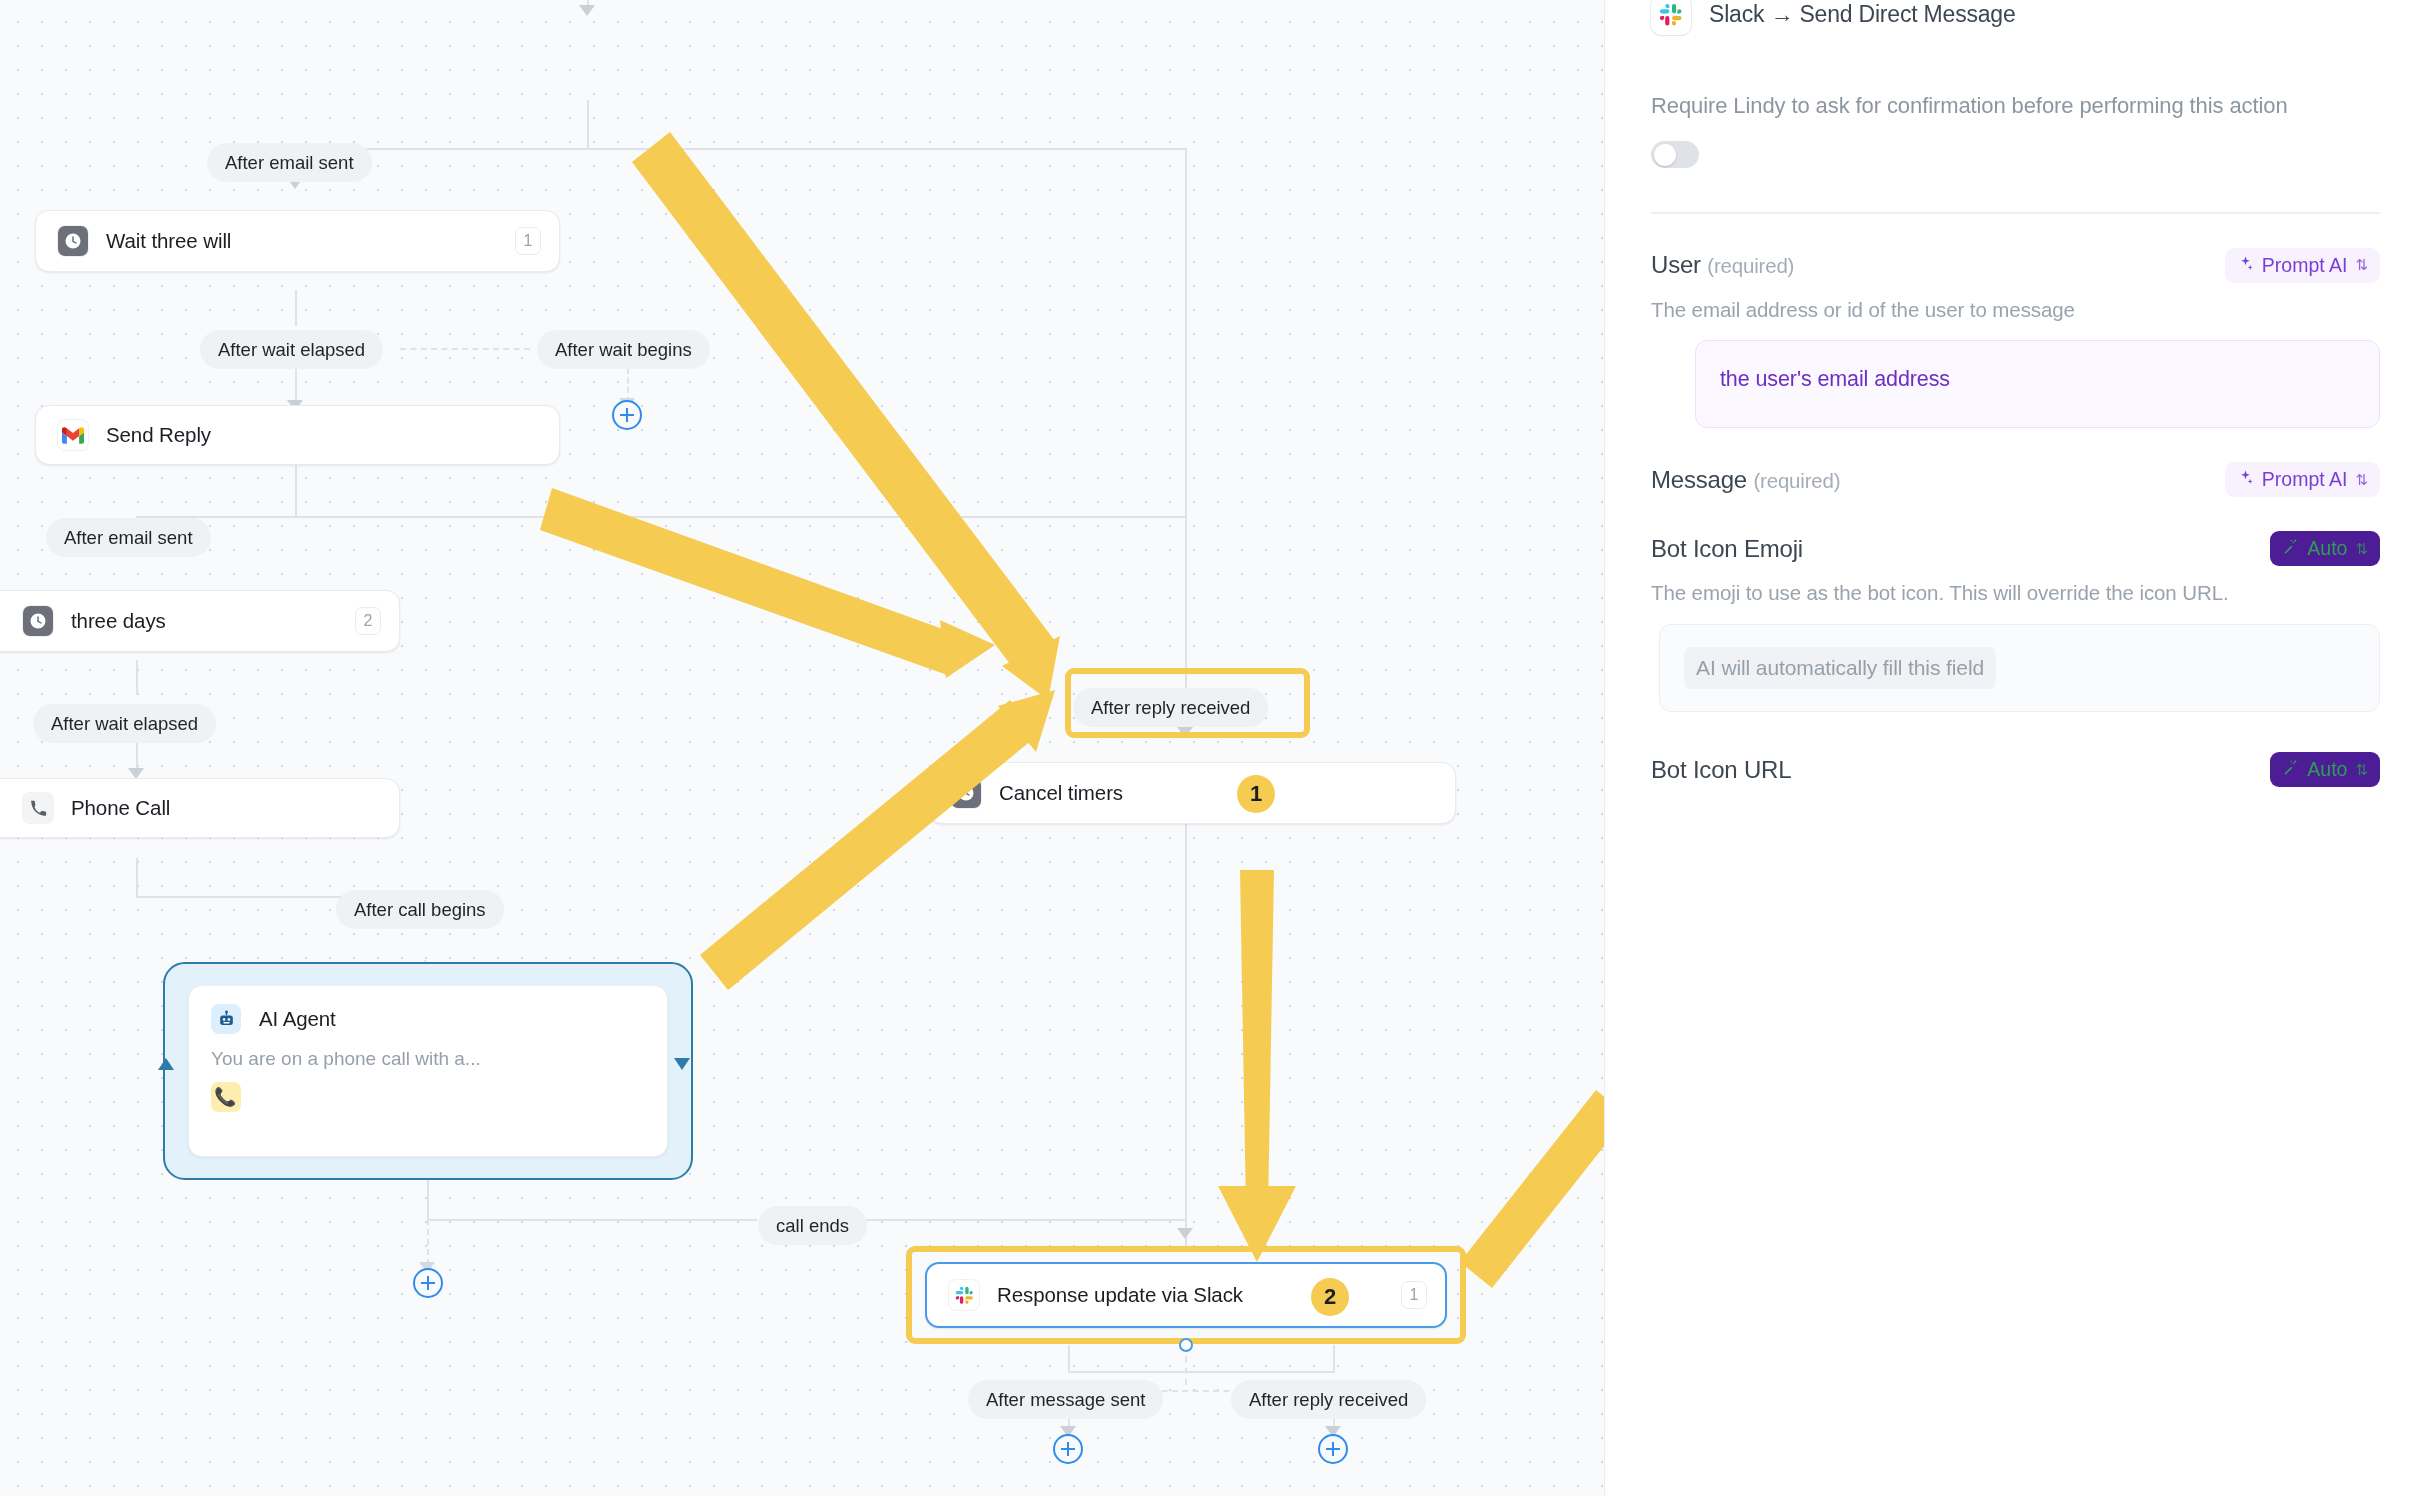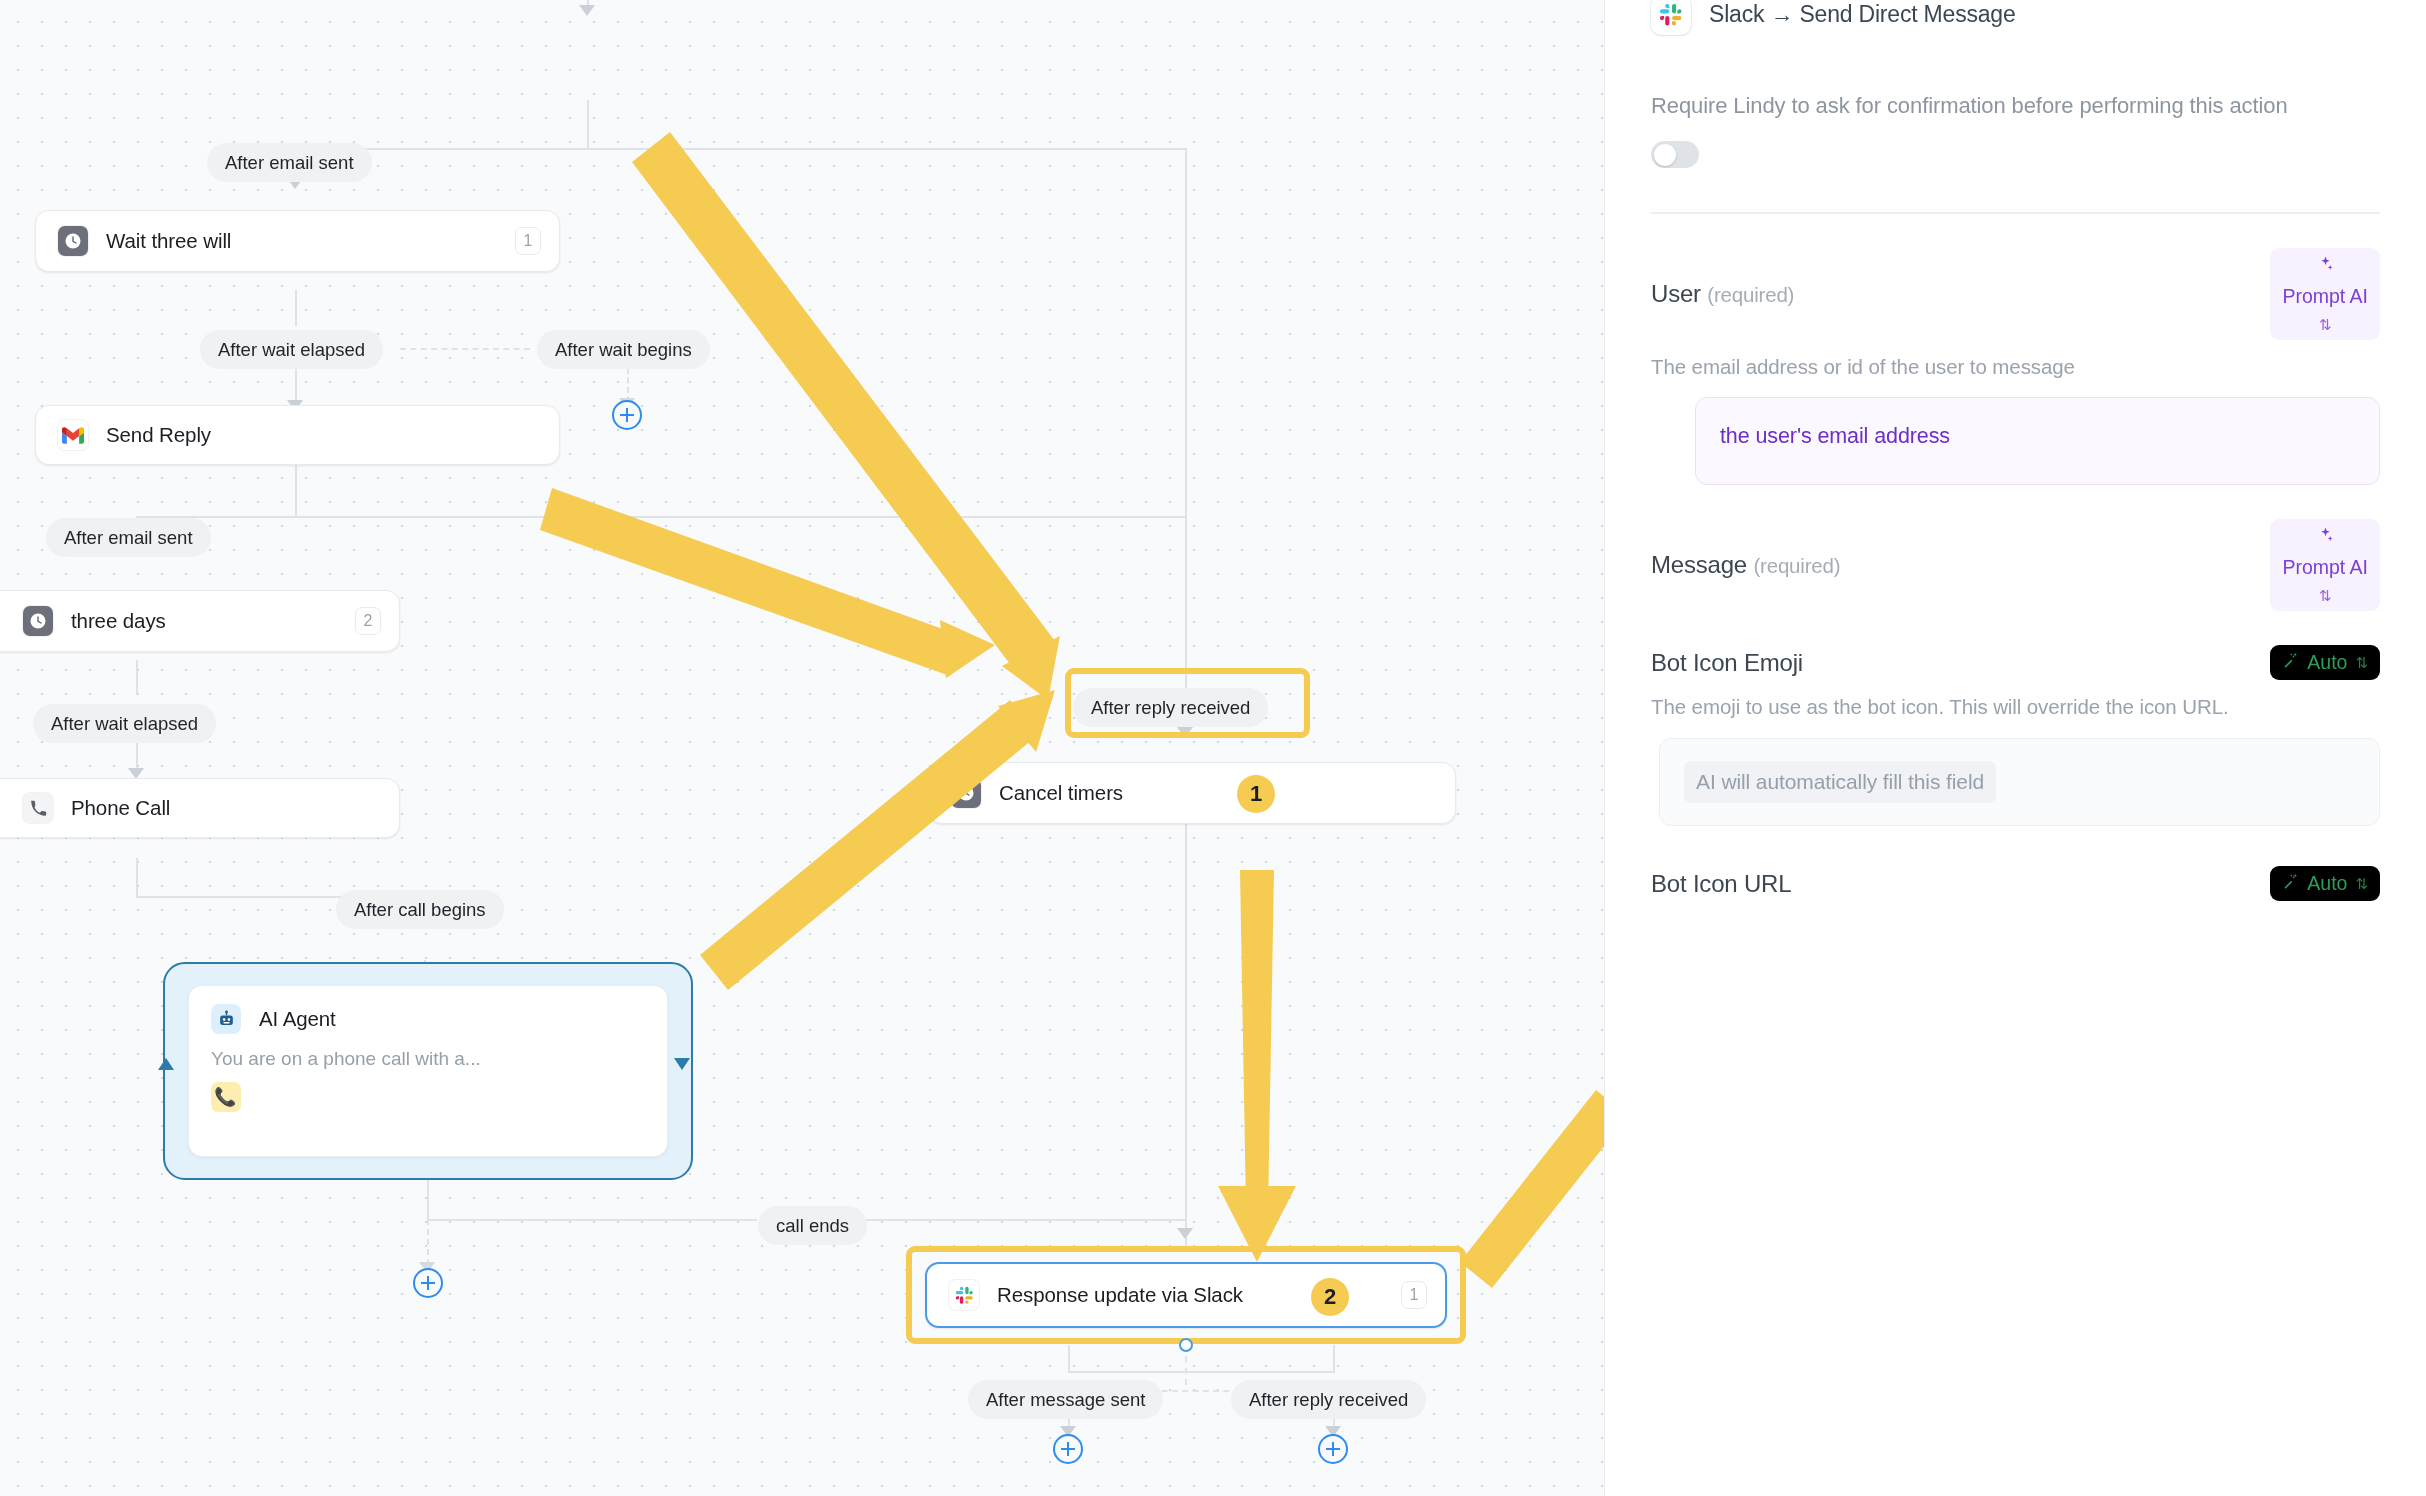--- a/index.html
+++ b/index.html
@@ -170,22 +170,22 @@
   .p-divider { height:1.5px; background:#eceff2; margin: 44px 0 0; }
 
   .field { margin-top: 34px; }
   .field-head { display:flex; align-items:center; justify-content:space-between; }
   .field-label { font-size: 24px; color:#3d4752; letter-spacing:-.2px; }
   .field-label .req { color:#a4adb6; font-size: 20.5px; }
   .chip-btn {
     display:flex; align-items:center; gap:8px;
     padding: 6px 12px; border-radius: 9px; font-size: 19.5px; white-space:nowrap;
   }
-  .chip-prompt { background:#f7f2fd; color:#7c3fd4;flex-direction:column; }
-  .chip-auto   { background:#000000; color:#2e9e57; }
+  .chip-prompt { background:#f7f2fd; color:#7c3fd4; }
+  .chip-auto   { background:#4c1d95; color:#2e9e57; }
   .chip-btn .caret { font-size: 15px; opacity:.8; }
   .field-hint { font-size: 20.5px; color:#9aa3ad; margin-top: 12px; line-height: 1.45; letter-spacing:-.1px; }
   .field-hint u { text-decoration: underline; }
 
   .inp {
     margin-top: 16px; border-radius: 12px; padding: 22px 24px;
     font-size: 21.5px; line-height: 1.5; letter-spacing:-.1px;
   }
   .inp-purple { background:#fcf8ff; border:1.5px solid #eddffb; color:#6d2fc4; }
   .inp-grey   { background:#fafbfc; border:1.5px solid #eceff2; }

